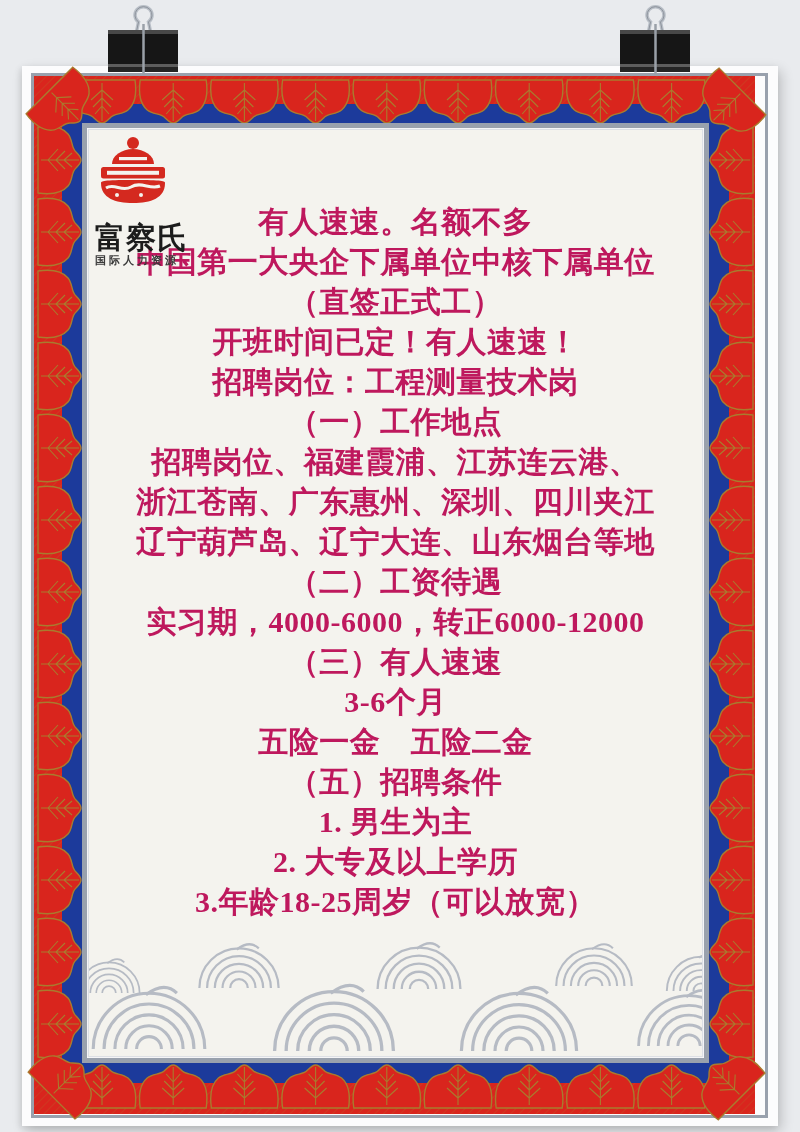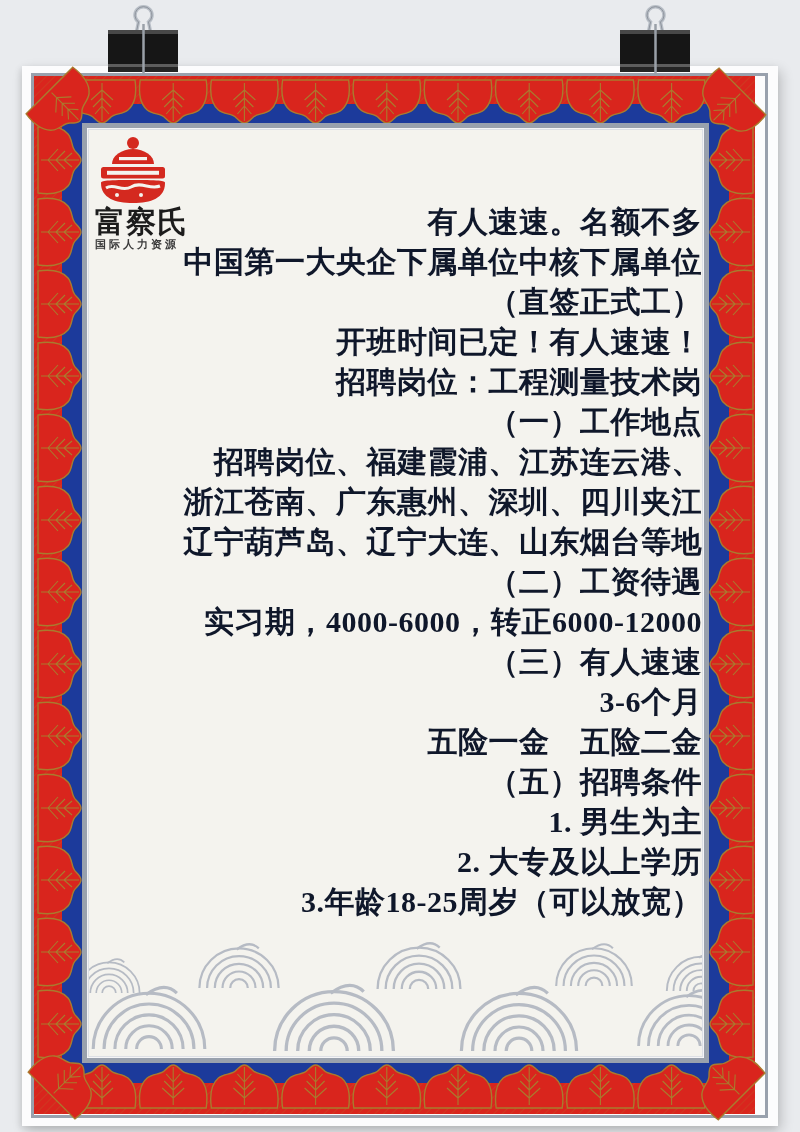--- a/index.html
+++ b/index.html
@@ -3,27 +3,27 @@
 <meta charset="utf-8">
 <style>
   html,body{margin:0;padding:0;}
   .stage{position:relative;width:800px;height:1132px;background:#e9ebee;overflow:hidden;
          font-family:"Liberation Serif","DejaVu Serif",serif;}
   .poster{position:absolute;left:22px;top:66px;width:756px;height:1060px;background:#fcfcfd;
           box-shadow:3px 5px 12px rgba(0,0,0,.20), -2px 2px 6px rgba(0,0,0,.08);}
   .border-svg{position:absolute;left:0;top:0;width:756px;height:1060px;display:block;}
   .content{position:absolute;left:67px;top:64px;width:613px;height:926px;background:#f4f3ee;overflow:hidden;}
   .textblock{position:absolute;left:0;top:72px;width:613px;z-index:3;}
-  .line{height:40px;line-height:40px;text-align:right;font-size:30px;font-weight:700;color:#0f172a;
+  .line{height:40px;line-height:40px;text-align:center;font-size:30px;font-weight:700;color:#be185d;
         white-space:nowrap;letter-spacing:0.5px;}
   .waves{position:absolute;left:0;bottom:0;width:613px;height:125px;z-index:1;display:block;}
   .logo{position:absolute;left:6px;top:6px;width:190px;z-index:4;}
   .logo-emblem{display:block;margin-left:2px;}
   .logo-name{font-family:"Liberation Sans","DejaVu Sans",sans-serif;font-weight:900;font-size:30px;
-             letter-spacing:1px;color:#1c1c1c;line-height:32px;margin-top:2px;}
+             letter-spacing:1px;color:#1c1c1c;line-height:32px;margin-top:18px;}
   .logo-sub{font-family:Liberation Sans, sans-serif;font-weight:700;font-size:11px;
             letter-spacing:3px;color:#3a3a3a;line-height:13px;}
   .clip{position:absolute;top:0;width:94px;height:80px;z-index:10;}
   .clip-left{left:96px;}
   .clip-right{left:608px;}
 </style>
 </head>
 <body>
 
 <div class="stage">

